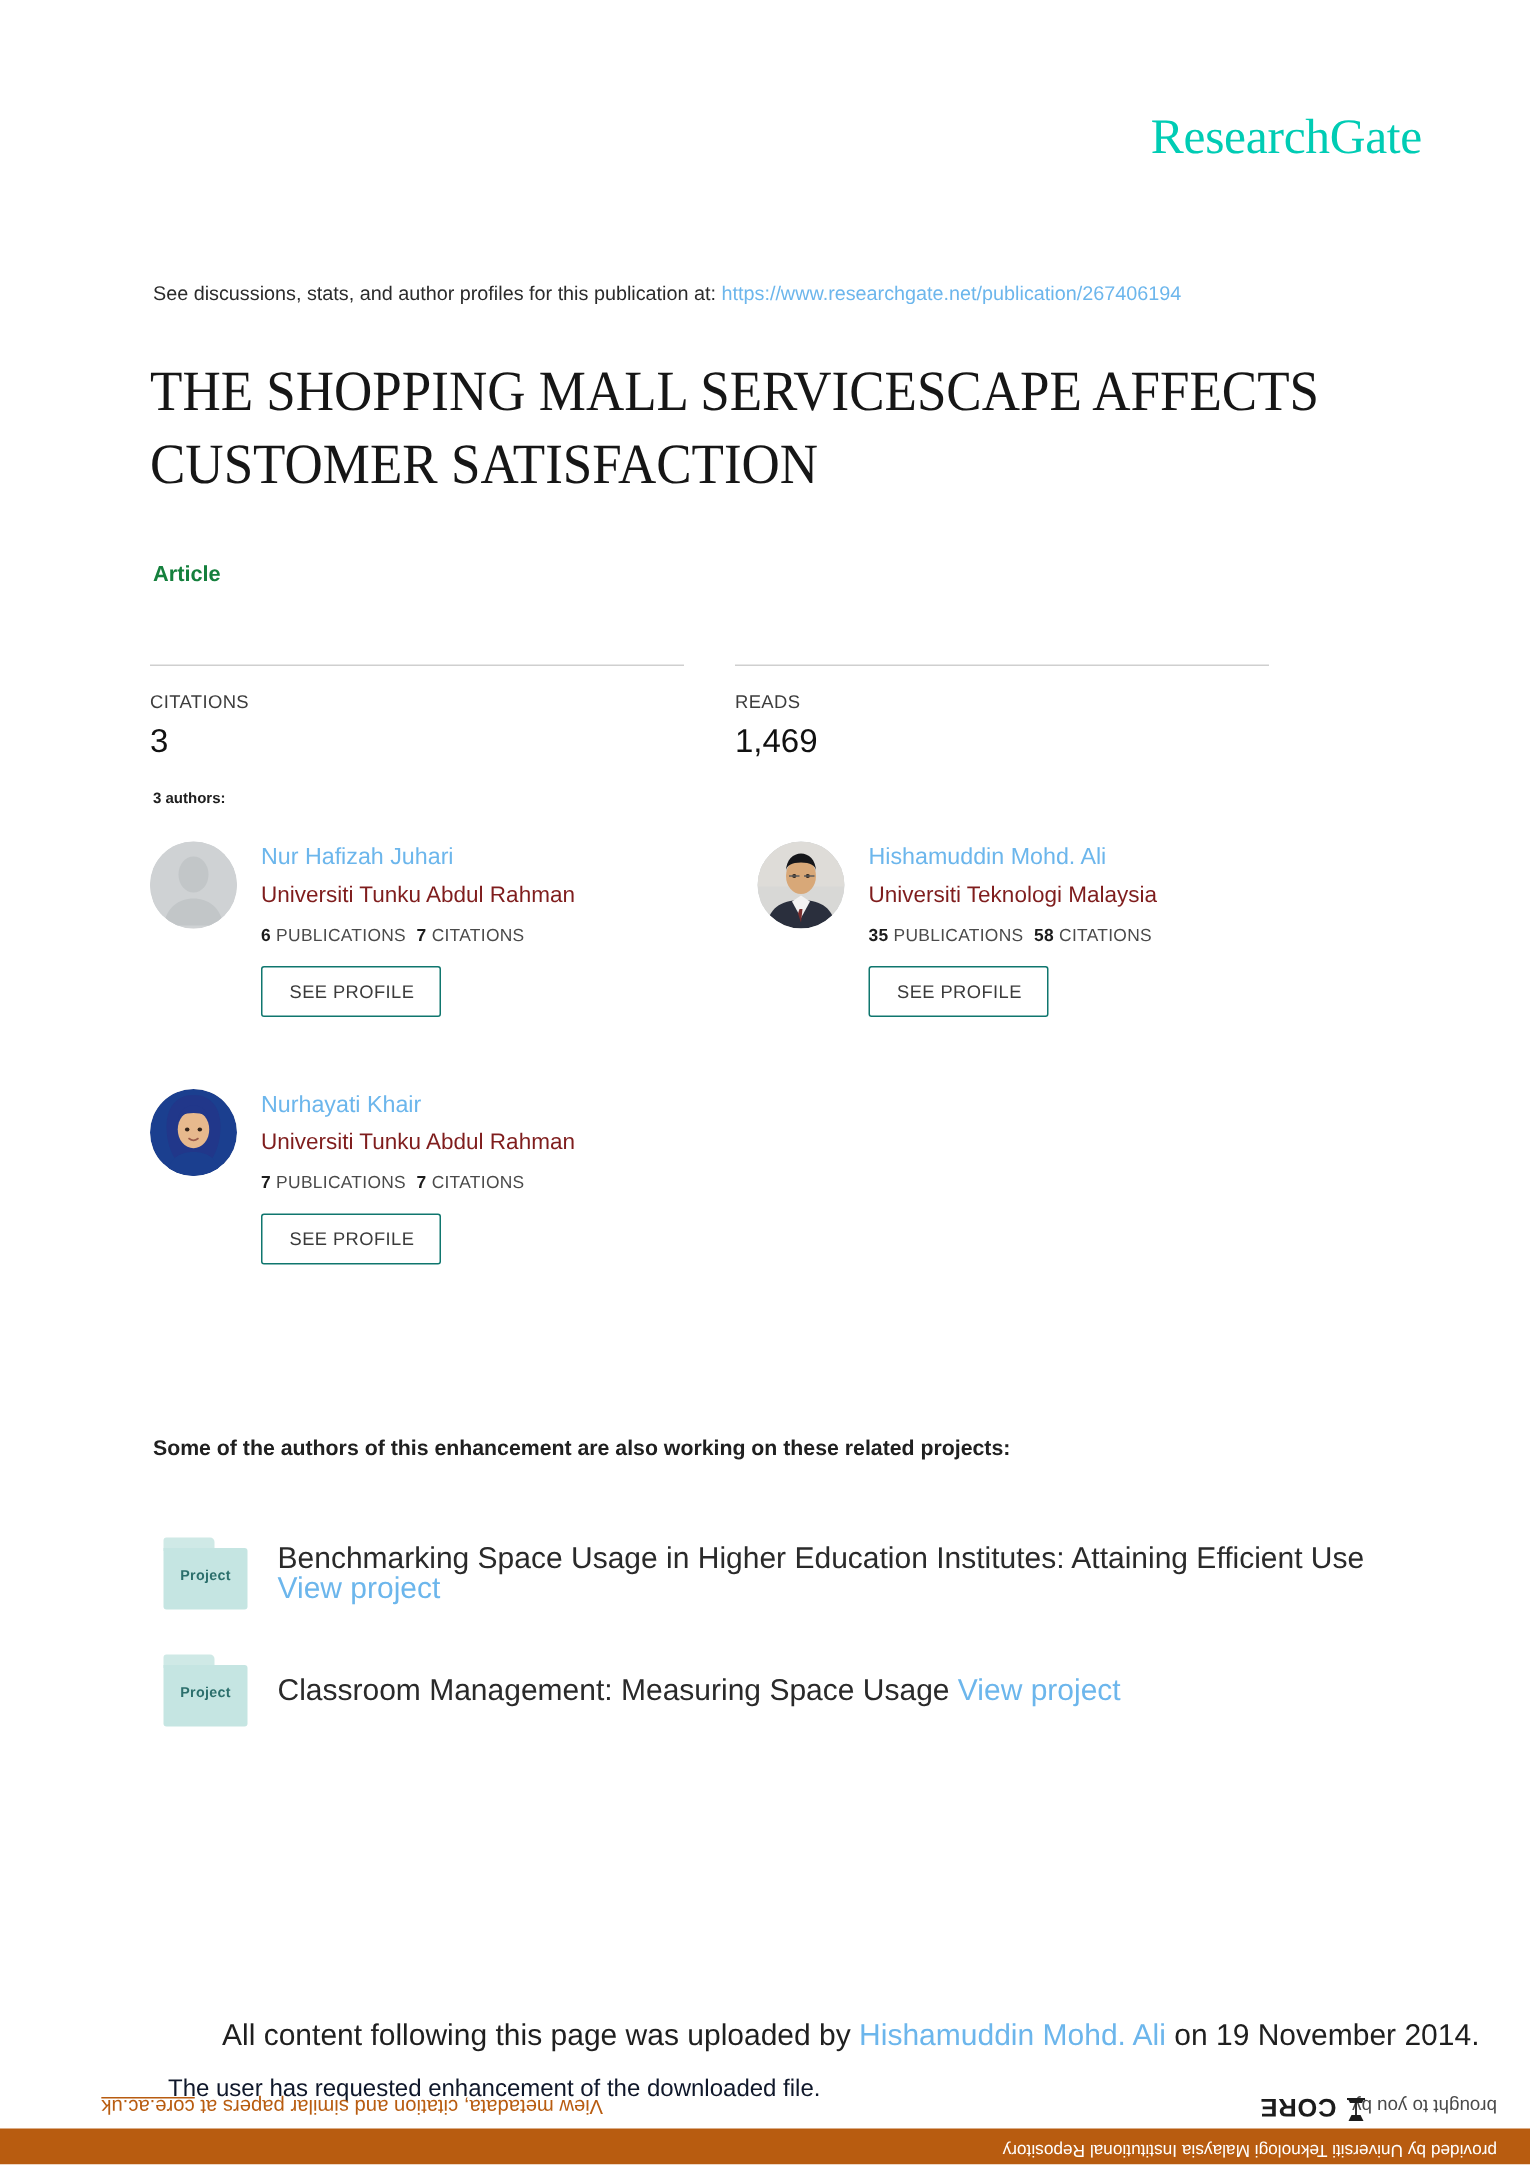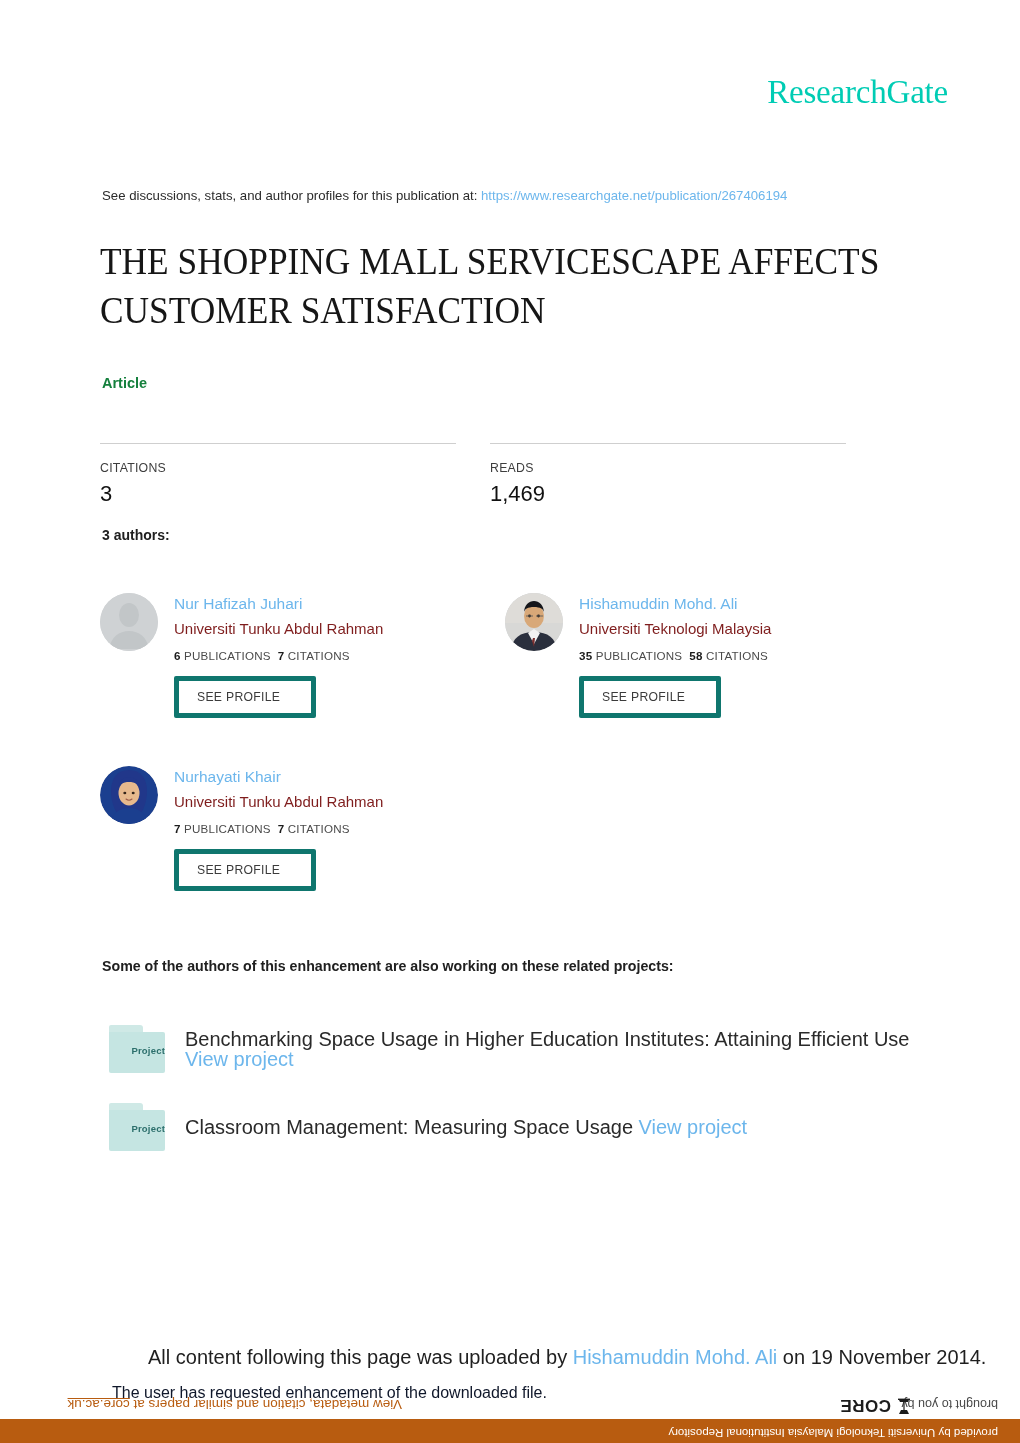--- a/index.html
+++ b/index.html
@@ -102,28 +102,28 @@
     font-size: 22px;
     color: #111;
     line-height: 26px;
   }
 
   
   .authors-heading {
     position: absolute;
     top: 527px;
     left: 102px;
-    font-size: 14px;
+    font-size: 10px;
     font-weight: bold;
     color: #202020;
   }
 
   .authors-grid {
     position: absolute;
-    top: 593px;
+    top: 561px;
     left: 100px;
     width: 810px;
   }
   .author-row {
     display: flex;
     width: 100%;
   }
   .author {
     width: 405px;
     display: flex;
@@ -164,24 +164,24 @@
     color: #4a4a4a;
     letter-spacing: 0.2px;
     margin-bottom: 14px;
     white-space: nowrap;
   }
   .author-stats b { color: #1c1c1c; font-weight: bold; }
   .author-stats .gap { display: inline-block; width: 7px; }
 
   .see-profile {
     display: inline-block;
-    border: 5px solid #0f766e;
+    border: 1px solid #0f766e;
     background: #fff;
     border-radius: 2px;
-    padding: 9px 31px 9px 18px;
+    padding: 9px 17px 9px 18px;
     font-size: 12.2px;
     letter-spacing: 0.3px;
     color: #3b3b3b;
     font-family: "Liberation Sans", sans-serif;
     cursor: pointer;
   }
 
   
   .projects-heading {
     position: absolute;
@@ -221,21 +221,21 @@
     position: absolute;
     top: 7px; left: 0;
     width: 56px; height: 41px;
     background: #c5e5e2;
     border-radius: 0 2px 2px 2px;
   }
   .folder .label {
     position: absolute;
     top: 20px; left: 0;
     width: 56px;
-    text-align: right;
+    text-align: center;
     font-size: 9.5px;
     font-weight: bold;
     color: #2c6f6c;
     letter-spacing: 0.2px;
   }
   .project-text {
     font-size: 20px;
     color: #2a2a2a;
     line-height: 20px;
   }

